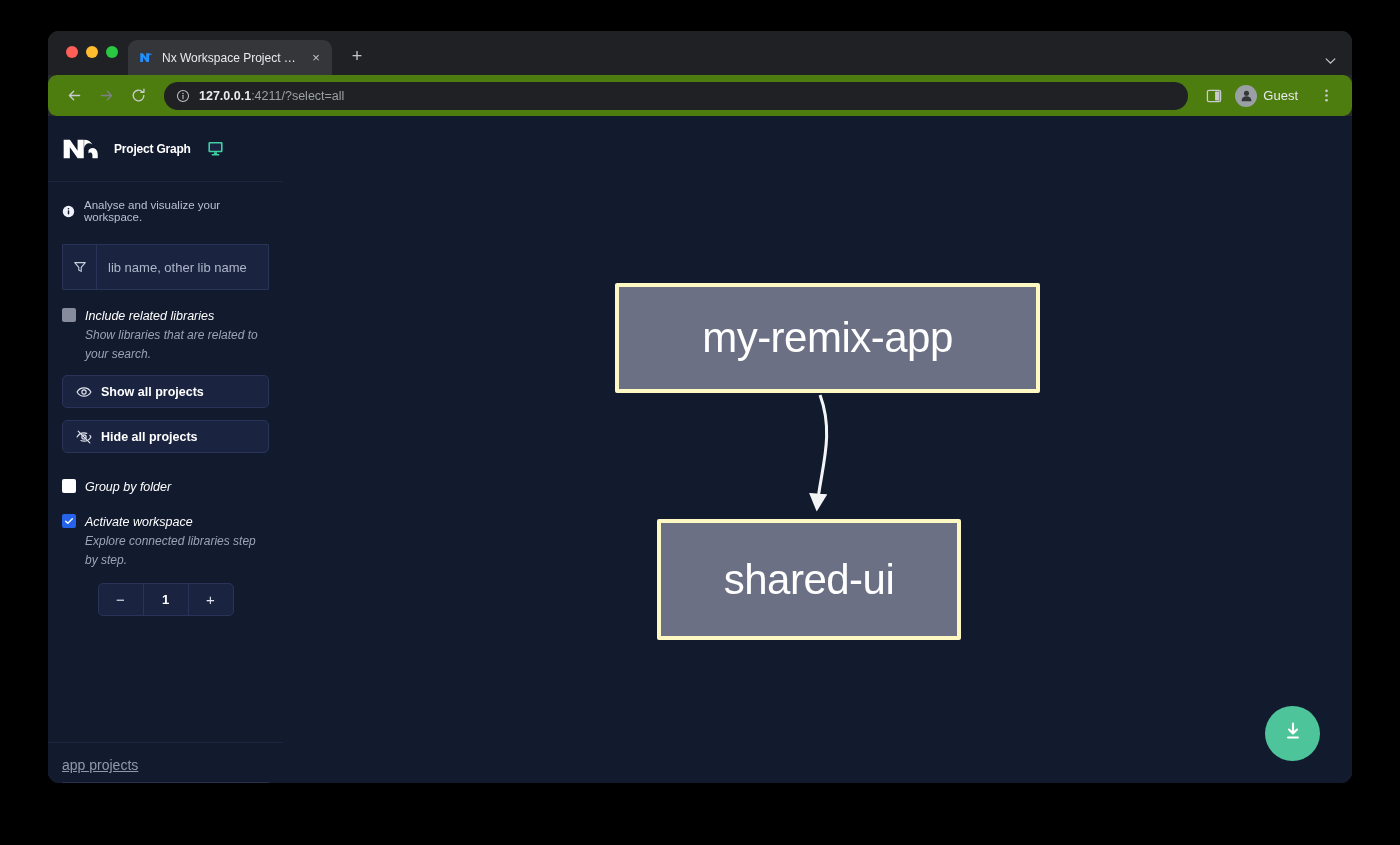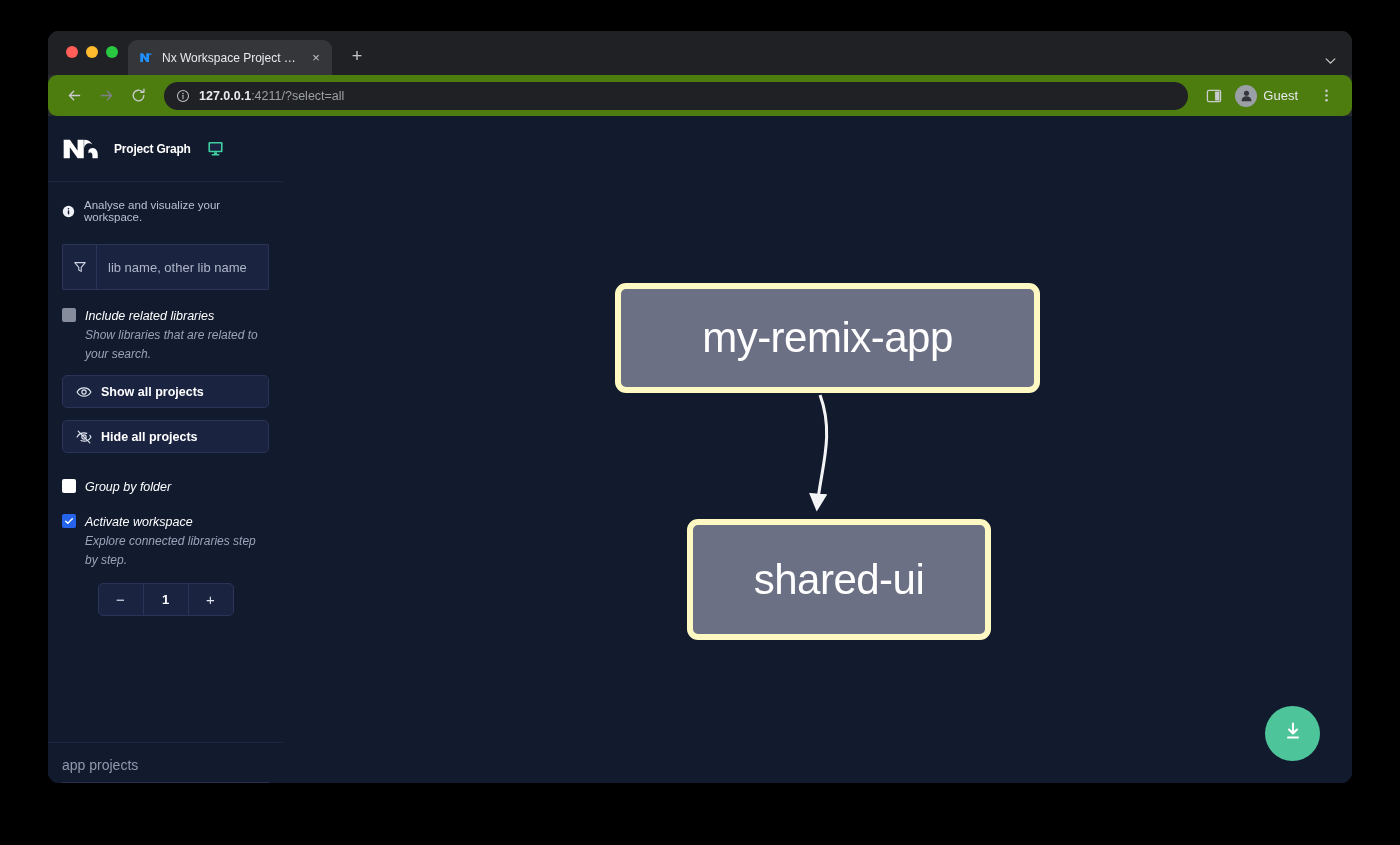--- a/index.html
+++ b/index.html
@@ -218,20 +218,21 @@
   }
 
   .sb-spacer { flex: 1; min-height: 20px; }
   .sb-divider { height: 1px; background: #1d2540; margin-top: 22px; flex: none; }
 
   .proj-group { padding: 0 14px; flex: none; }
   .proj-label {
     font-size: 14px; color: #8f99ae;
     padding: 14px 0 9px 0;
     border-bottom: 1px solid #27304d;
+    text-decoration: underline;
   }
   .proj-label.bright { color: #d7dce8; }
 
   
   .scroll-track {
     position: absolute;
     left: 235px; top: 0; bottom: 0;
     width: 14px;
     background: #ffffff;
   }
@@ -245,31 +246,31 @@
 
   
   .graph {
     flex: 1; position: relative;
     background: #121a2e;
     overflow: hidden;
   }
   .node {
     position: absolute;
     background: #6b7084;
-    border: 6px solid #fef9c3;
-    border-radius: 11px;
+    border: 4px solid #fef9c3;
+    border-radius: 2px;
     display: flex; align-items: center; justify-content: center;
   }
   .node-label {
     font-size: 42px; color: #ffffff; font-weight: 400;
     letter-spacing: -0.5px;
     white-space: nowrap;
   }
   #node-app { left: 332px; top: 167px; width: 425px; height: 110px; }
-  #node-lib { left: 404px; top: 403px; width: 304px; height: 121px; }
+  #node-lib { left: 374px; top: 403px; width: 304px; height: 121px; }
 
   .edge-svg { position: absolute; left: 0; top: 0; width: 100%; height: 100%; pointer-events: none; }
 
   .fab {
     position: absolute;
     right: 32px; bottom: 22px;
     width: 55px; height: 55px;
     border-radius: 50%;
     background: #4ec49a;
     display: flex; align-items: center; justify-content: center;

